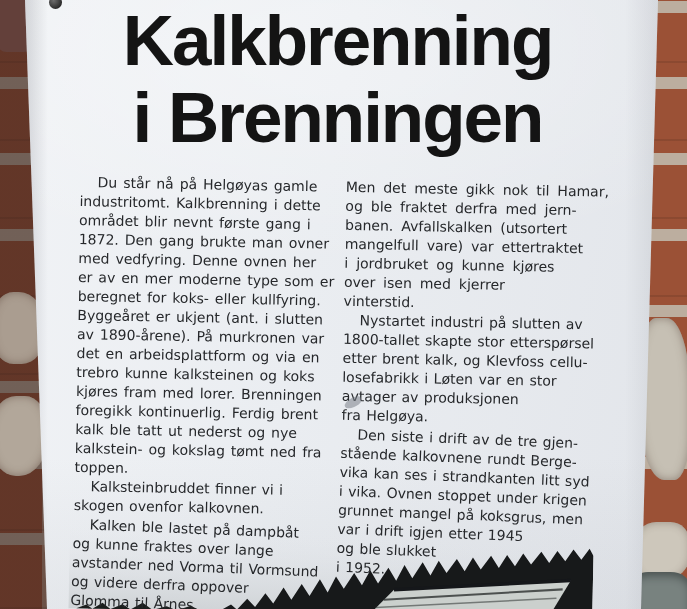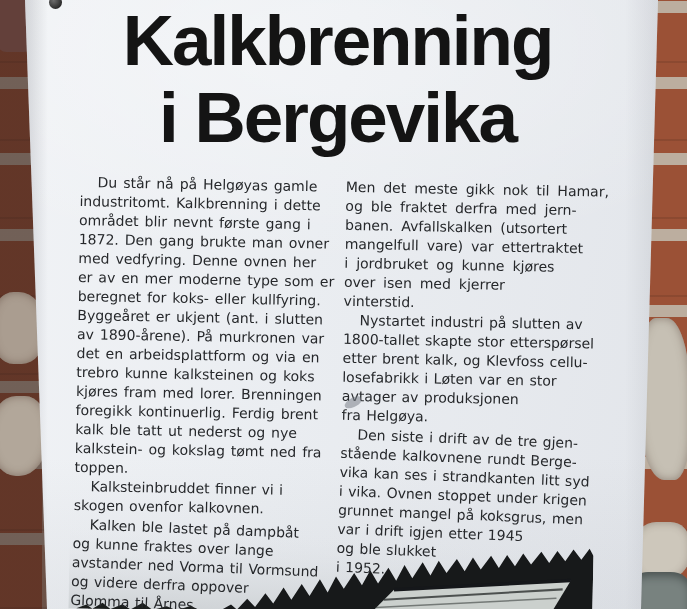--- a/index.html
+++ b/index.html
@@ -90,21 +90,21 @@
     <div class="patch stone"></div>
   </div>
 
   <div class="sign">
     <div class="shading"></div>
 
     <div class="screw"></div>
 
     <div class="title">
       <div>Kalkbrenning</div>
-      <div>i Bergevika</div>
+      <div>i Brenningen</div>
     </div>
 
     <div class="columns">
       <div class="col-left">
         <div class="para p1">   Du står nå på Helgøyas gamle
 industritomt. Kalkbrenning i dette
 området blir nevnt første gang i
 1872. Den gang brukte man ovner
 med vedfyring. Denne ovnen her
 er av en mer moderne type som er

